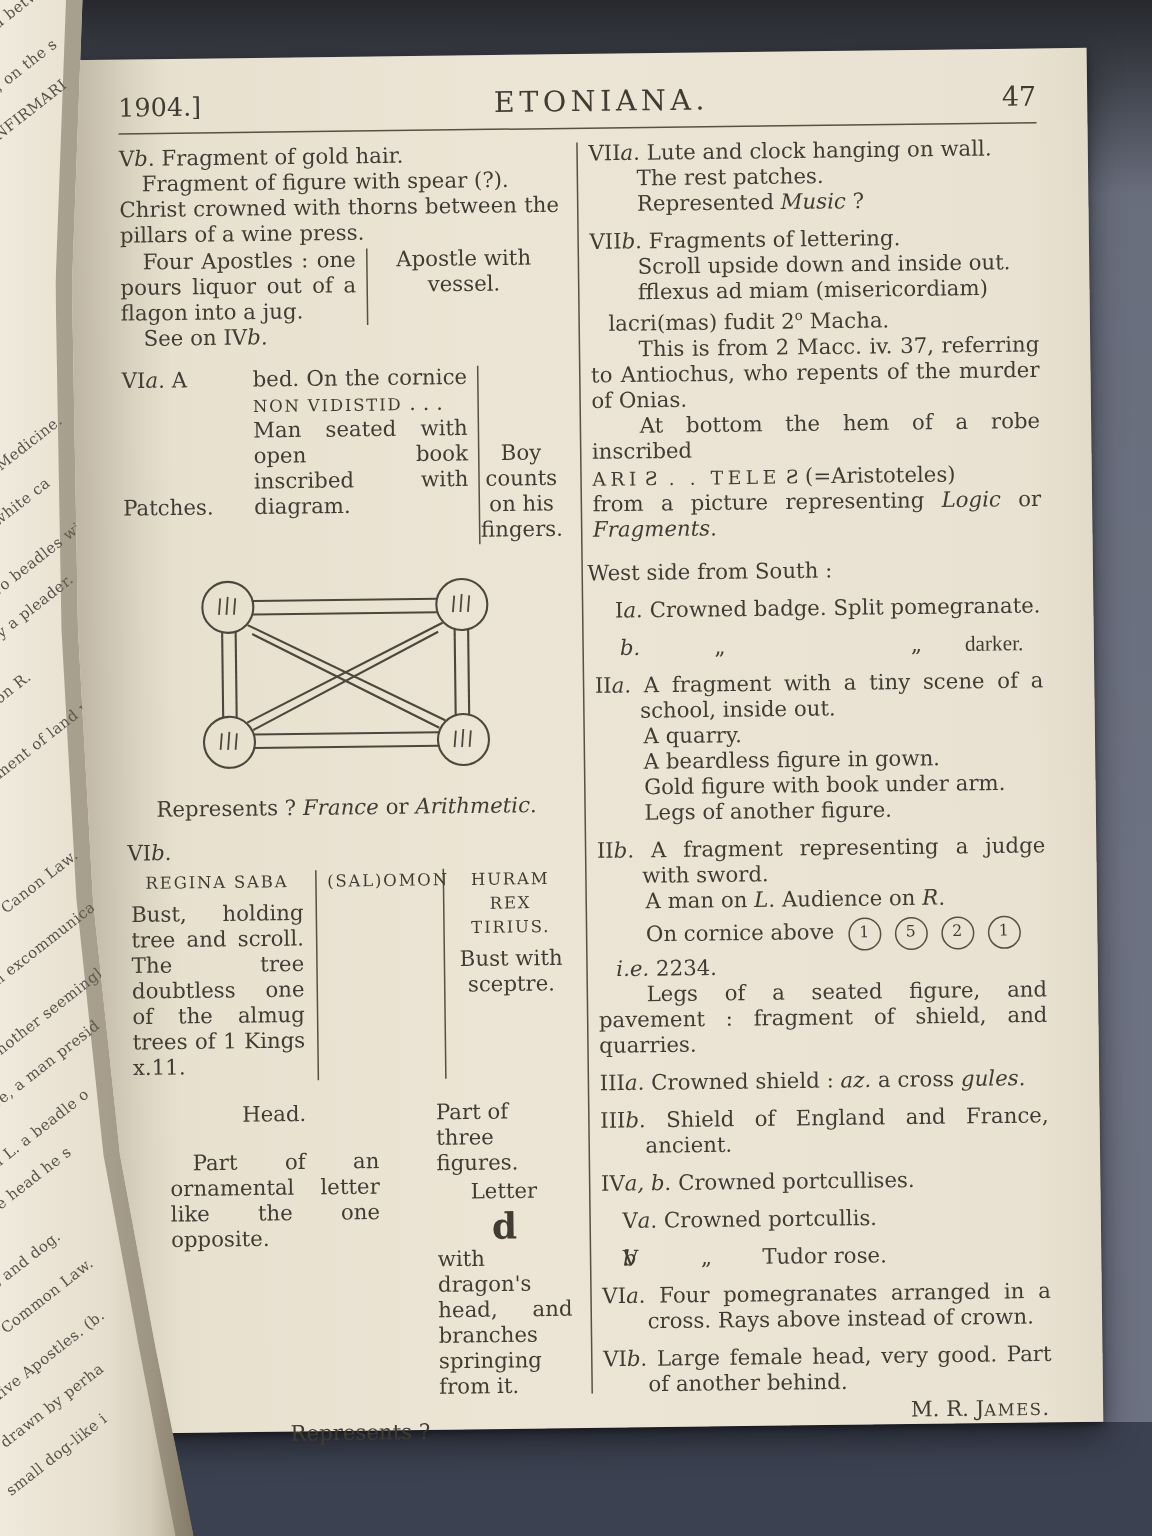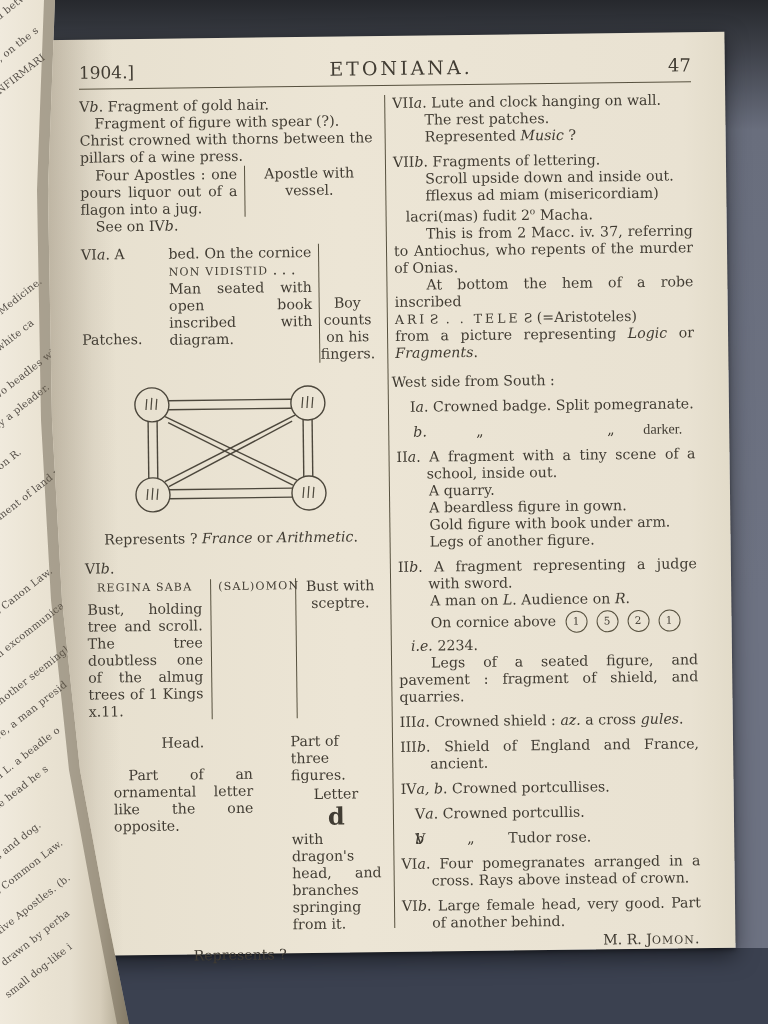--- a/index.html
+++ b/index.html
@@ -177,20 +177,21 @@
         <p><span>VI</span><span class="it">b</span><span>.</span></p>
         <div class="vibcols">
           <div class="vc1">
             <div class="schead">REGINA SABA</div>
             <p class="j">Bust, holding tree and scroll.  The tree doubtless one of the almug trees of 1 Kings x.11.</p>
           </div>
           <div class="vc2">
             <div class="schead">(SAL)OMON</div>
           </div>
           <div class="vc3">
+            <div class="schead">HURAM REX TIRIUS.</div>
             <p style="text-align:center;">Bust with sceptre.</p>
           </div>
         </div>
       </div>
 
       <div class="below">
         <div class="bl">
           <p class="hd">Head.</p>
           <p class="j ind">Part of an ornamental letter like the one opposite.</p>
         </div>
@@ -286,21 +287,21 @@
       </div>
 
       <div class="re">
         <p class="hang"><span>VI</span><span class="it">a</span><span>. </span><span>Four pomegranates arranged in a cross.   Rays above instead of crown.</span></p>
       </div>
 
       <div class="re" style="margin-bottom:2px;">
         <p class="hang"><span>VI</span><span class="it">b</span><span>. </span><span>Large female head, very good.   Part of another behind.</span></p>
       </div>
 
-      <p class="sig"><span>M. R. J</span><span class="sigsc">OMON</span><span>.</span></p>
+      <p class="sig"><span>M. R. J</span><span class="sigsc">AMES</span><span>.</span></p>
     </div>
   </div>
 </div>
 
 <div class="opp">
   <span class="frag" style="left:-16px;top:22px;">med between</span>
   <span class="frag" style="left:-10px;top:60px;">er, on the s</span>
   <span class="frag" style="left:-20px;top:100px;">nt, INFIRMARI</span>
   <span class="frag" style="left:-8px;top:312px;">s Medicine.</span>
   <span class="frag" style="left:-14px;top:352px;">in white ca</span>

